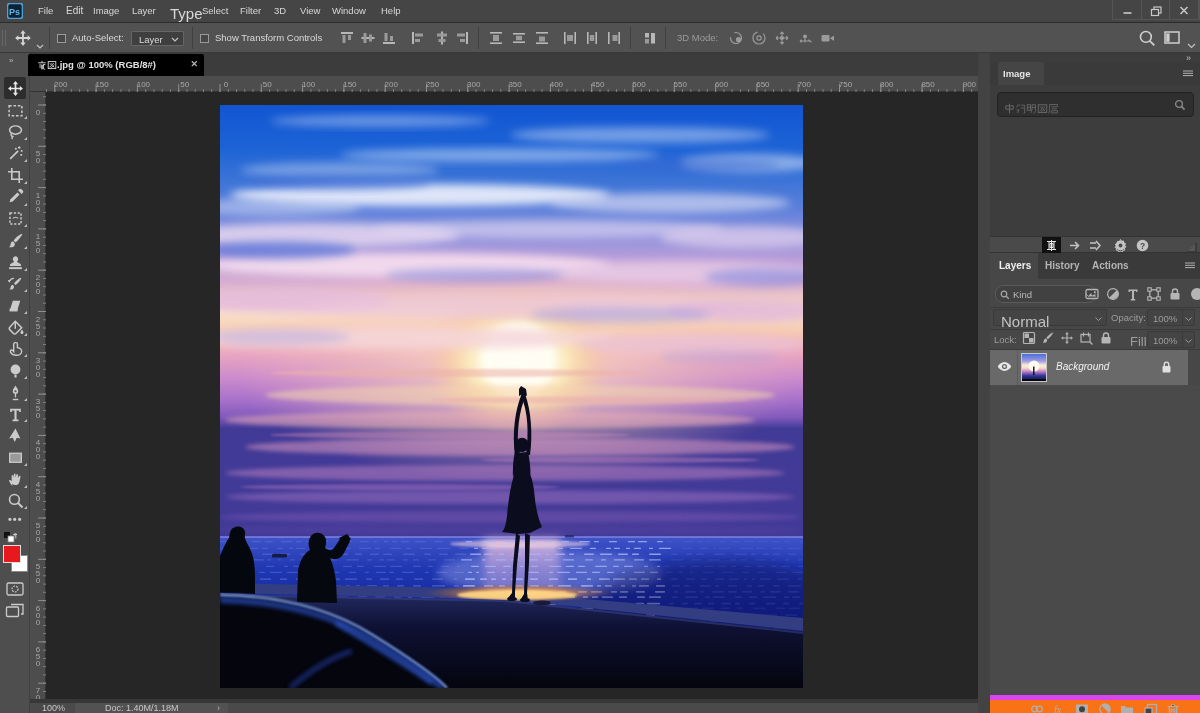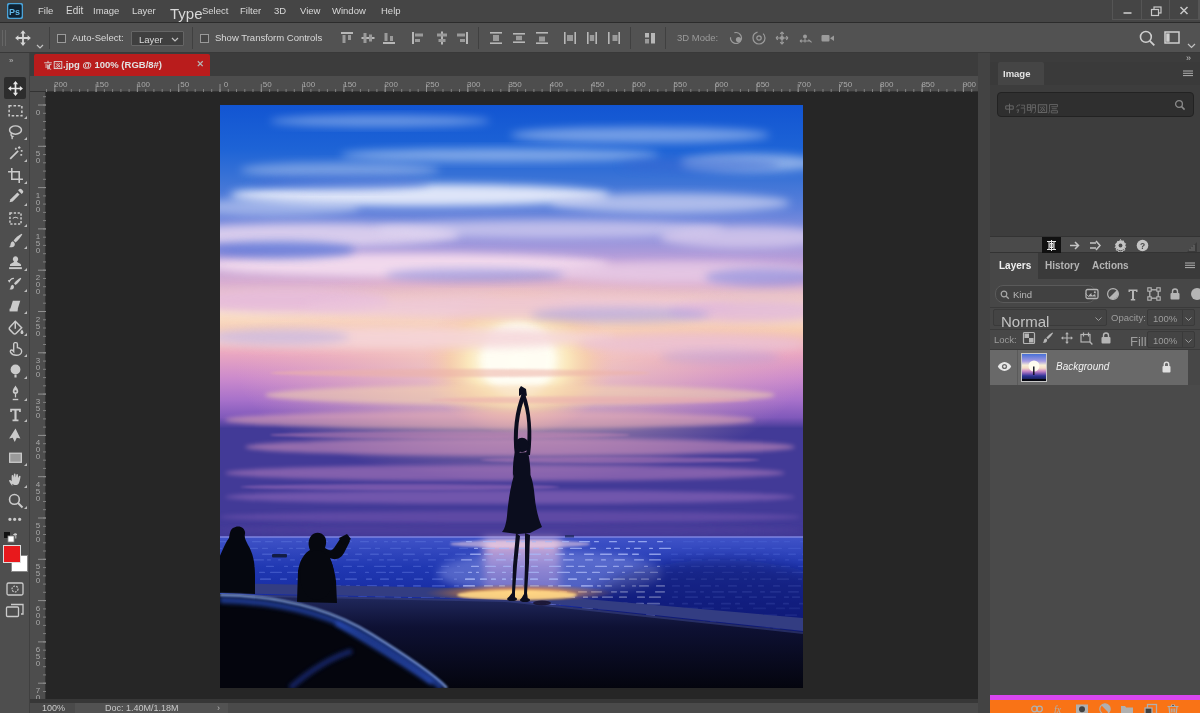--- a/index.html
+++ b/index.html
@@ -312,21 +312,21 @@
     <svg class="abs" style="left:4px;top:528px" width="22" height="17" viewBox="0 0 22 17">
       <rect x="3" y="2" width="16" height="12" rx="1.5" fill="none" stroke="#cbcbcb" stroke-width="1.3"></rect>
       <circle cx="11" cy="8" r="3" fill="none" stroke="#cbcbcb" stroke-width="1.2" stroke-dasharray="1.8 1.2"></circle>
     </svg>
     <svg class="abs" style="left:4px;top:549px" width="22" height="18" viewBox="0 0 22 18">
       <rect x="2.5" y="5" width="12" height="9.5" rx="1" fill="none" stroke="#cbcbcb" stroke-width="1.3"></rect>
       <path d="M7 2.5h12v9.5h-2" fill="none" stroke="#cbcbcb" stroke-width="1.3"></path>
     </svg>
   </div>
 <div class="abs" style="left:30px;top:53px;width:948px;height:23px;background:#3c3c3c"></div>
-<div class="abs" style="left:34px;top:54px;width:176px;height:22px;background:#b91c1c;border-radius:2px 2px 0 0;color:#e2e2e2;font-size:9.5px;font-weight:bold">
+<div class="abs" style="left:28px;top:54px;width:176px;height:22px;background:#000000;border-radius:2px 2px 0 0;color:#e2e2e2;font-size:9.5px;font-weight:bold">
     <span style="position:absolute;left:9px;top:5px"><svg width="10" height="10" viewBox="0 0 10 10" style="vertical-align:-1px">
         <path d="M1.2 2.8h7.6M5 0.8v2M2.2 5h2.6v4.2M2.2 7h2.6M6.2 4.6h2.2M6 4.6c0 2-.3 3.6-1 4.8M6.4 4.6v3.6c0 .8.3 1 .9 1h.9" stroke="#dedede" stroke-width="0.9" fill="none"></path>
       </svg><svg width="10" height="10" viewBox="0 0 10 10" style="vertical-align:-1px">
         <rect x="1.2" y="1.6" width="7.6" height="7" fill="none" stroke="#dedede" stroke-width="0.9"></rect>
         <path d="M2.6 3.4l2.2 1.8-2.4 2M5.8 3l1.6 1.4M6.8 5.6l-3.4 2.6M4.6 3.2l2.6 4.4" stroke="#dedede" stroke-width="0.8" fill="none"></path>
       </svg><span style="vertical-align:1px">.jpg @ 100% (RGB/8#)</span></span>
     <span style="position:absolute;right:6px;top:5px;color:#b5b5b5;font-size:9px">✕</span>
   </div>
 <div class="abs" style="left:30px;top:76px;width:948px;height:16px;background:#4d4d4d;border-bottom:1px solid #333"></div>
 <div class="abs" style="left:30px;top:92px;width:16px;height:611px;background:#4d4d4d;border-right:1px solid #333"></div>

